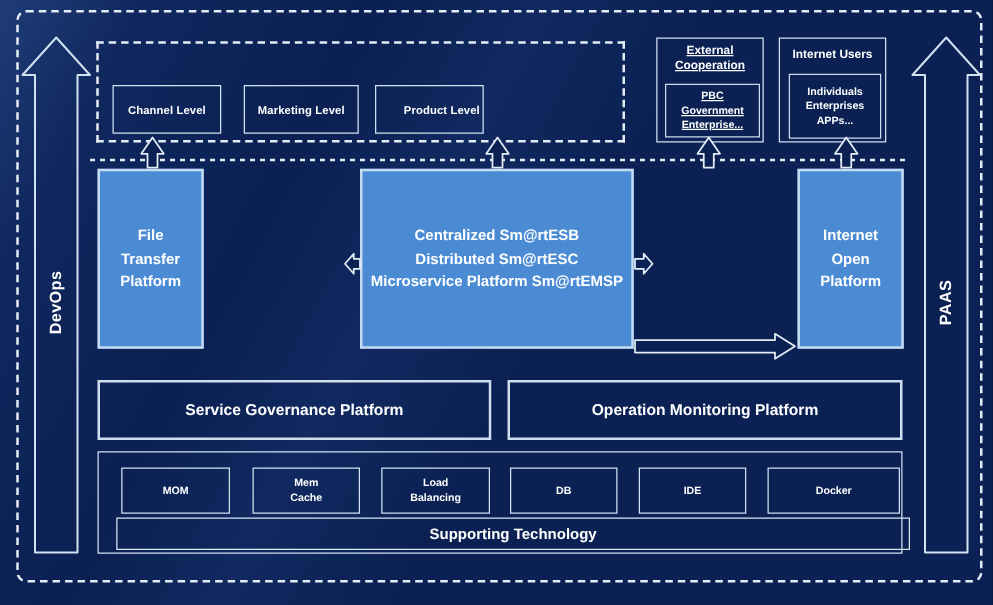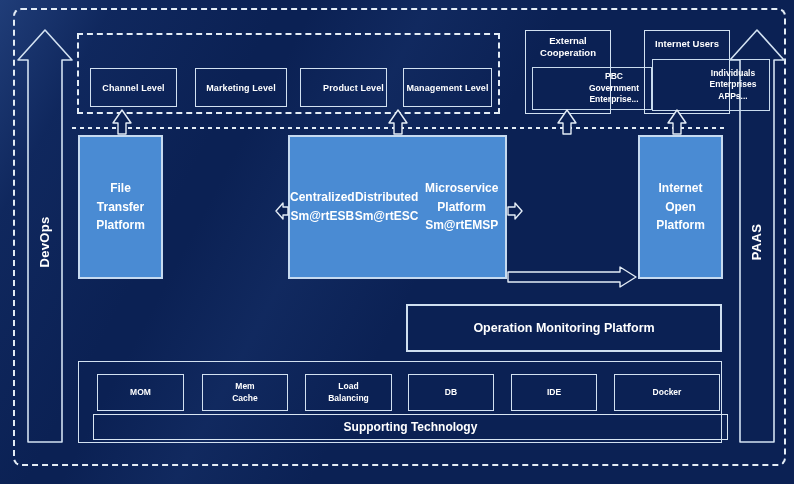--- a/index.html
+++ b/index.html
@@ -23,21 +23,21 @@
   .box{
     display:flex;align-items:center;justify-content:center;text-align:center;
     border:1.5px solid #d2e1f1;background:transparent;
   }
   .lvl{top:68px;height:39px;font-size:9px;font-weight:700;letter-spacing:.1px;}
   .grp{top:30px;height:84px;width:86px;display:block;}
   .grp-title{margin-top:4px;font-size:9.5px;font-weight:700;line-height:12px;text-align:center;}
   .grp-inner{
     position:absolute;border:1.5px solid #c9dbee;
     display:flex;align-items:center;justify-content:center;text-align:center;
-    font-size:8.5px;font-weight:700;line-height:1.35;padding-left:44px;
+    font-size:8.5px;font-weight:700;line-height:1.35;
   }
   .platform{
     top:135px;height:144px;
     background:var(--platform-fill,#4a8bd3);
     border:2px solid var(--platform-border,#c6daf0);
     font-size:12px;font-weight:700;line-height:1.55;
   }
   .mgmt{
     top:304px;height:48px;border:2px solid #cfdff0;
     font-size:12.5px;font-weight:700;
@@ -54,21 +54,21 @@
   }
   .rail-label{
     width:80px;height:16px;line-height:16px;text-align:center;
     font-size:13px;font-weight:700;letter-spacing:.3px;
     transform:rotate(-90deg);
   }
   svg{position:absolute;overflow:visible;}
   .arrow-line{fill:none;stroke:#d3e2f2;stroke-width:1.6;stroke-linejoin:round;}
   .arrow-solid{fill:var(--background,#0b2154);stroke:#e4edf6;stroke-width:1.4;stroke-linejoin:round;}
   .w60{width:62px;} .w100{width:100px;} .w34{width:34px;} .w46{width:46px;}
-  .w66{width:66px;} .w52{width:52px;}
+  .w66{width:66px;text-decoration:underline;} .w52{width:52px;}
 </style>
 </head>
 <body>
 
 <div class="stage">
 
   <div class="abs outer-dashed"></div>
 
   <svg class="abs" style="left:17px;top:28px;" width="56" height="416" viewBox="0 0 56 416">
     <polygon class="arrow-line" points="28,2 55,32 45,32 45,414 11,414 11,32 1,32"></polygon>
@@ -77,32 +77,31 @@
 
   <svg class="abs" style="left:729px;top:28px;" width="56" height="416" viewBox="0 0 56 416">
     <polygon class="arrow-line" points="28,2 55,32 45,32 45,414 11,414 11,32 1,32"></polygon>
   </svg>
   <div class="abs rail-label" style="left:717px;top:234px;">PAAS</div>
 
   <div class="abs levels-dashed"></div>
   <div class="abs box lvl" style="left:90px;width:87px;">Channel Level</div>
   <div class="abs box lvl" style="left:195px;width:92px;">Marketing Level</div>
   <div class="abs box lvl" style="left:300px;width:87px;padding-left:20px;">Product Level</div>
-  <div class="abs box lvl" style="left:403px;width:89px;">Management Level</div>
 
   <div class="abs box grp" style="left:525px;">
     <div class="grp-title">
       <span class="w66" style="display:inline-block;">External Cooperation</span>
     </div>
     <div class="grp-inner" style="left:6px;top:36px;width:74px;height:41px;">
       <span class="w66">PBC Government Enterprise...</span>
     </div>
   </div>
 
-  <div class="abs box grp" style="left:644px;">
+  <div class="abs box grp" style="left:623px;">
     <div class="grp-title" style="margin-top:7px;">
       <span>Internet Users</span>
     </div>
     <div class="grp-inner" style="left:7px;top:28px;width:72px;height:50px;">
       <span class="w52">Individuals Enterprises APPs...</span>
     </div>
   </div>
 
   <div class="abs dash-mid"></div>
 
@@ -115,39 +114,40 @@
   <svg class="abs" style="left:557px;top:109px;" width="20" height="26" viewBox="0 0 20 26">
     <polygon class="arrow-solid" points="10,1 19,14 14,14 14,25 6,25 6,14 1,14"></polygon>
   </svg>
   <svg class="abs" style="left:667px;top:109px;" width="20" height="26" viewBox="0 0 20 26">
     <polygon class="arrow-solid" points="10,1 19,14 14,14 14,25 6,25 6,14 1,14"></polygon>
   </svg>
 
   <div class="abs box platform" style="left:78px;width:85px;">
     <span class="w60">File Transfer Platform</span>
   </div>
-  <div class="abs box platform" style="left:288px;width:219px;">
+  <div class="abs box platform" style="left:288px;width:219px;flex-direction:column;">
     <div>Centralized Sm@rtESB</div>
     <div>Distributed Sm@rtESC</div>
     <div>Microservice Platform Sm@rtEMSP</div>
   </div>
   <div class="abs box platform" style="left:638px;width:85px;">
     <span class="w60">Internet Open Platform</span>
   </div>
 
   <svg class="abs" style="left:275px;top:200px;" width="14" height="22" viewBox="0 0 14 22">
     <polygon class="arrow-solid" points="1,11 8,3 8,7 13,7 13,15 8,15 8,19"></polygon>
   </svg>
   <svg class="abs" style="left:507px;top:200px;" width="16" height="22" viewBox="0 0 16 22">
     <polygon class="arrow-solid" points="15,11 8,3 8,7 1,7 1,15 8,15 8,19"></polygon>
   </svg>
   <svg class="abs" style="left:508px;top:266px;" width="130" height="22" viewBox="0 0 130 22">
     <polygon class="arrow-solid" points="0,6 112,6 112,1 128,11 112,21 112,16 0,16"></polygon>
   </svg>
 
+  <div class="abs box mgmt" style="left:78px;width:315px;">Service Governance Platform</div>
   <div class="abs box mgmt" style="left:406px;width:316px;">Operation Monitoring Platform</div>
 
   <div class="abs support-box"></div>
   <div class="abs box tech" style="left:97px;width:87px;">
       <span>MOM</span>
     </div>
   <div class="abs box tech" style="left:202px;width:86px;">
       <span class="w34">Mem Cache</span>
     </div>
   <div class="abs box tech" style="left:305px;width:87px;">

